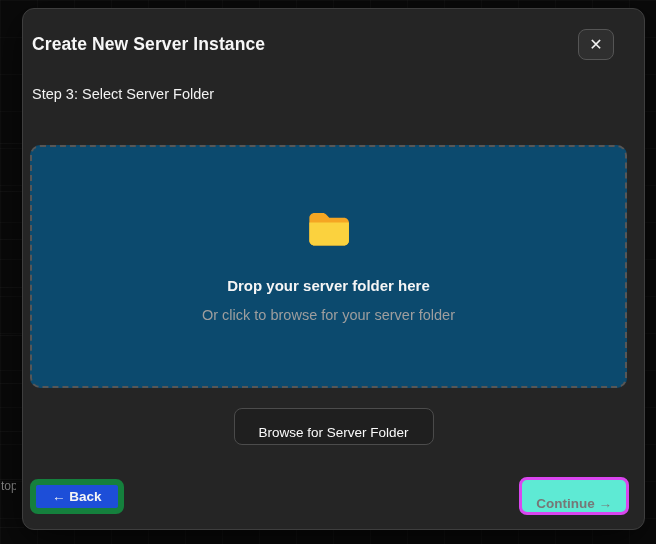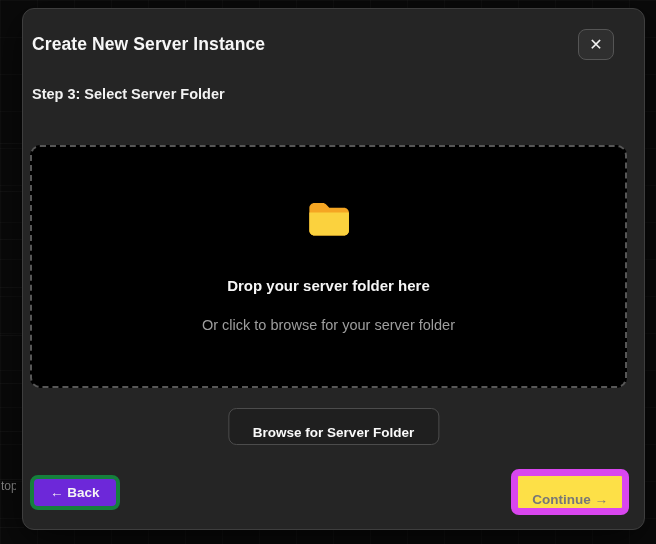--- a/index.html
+++ b/index.html
@@ -85,44 +85,43 @@
     text-align: center;
     cursor: pointer;
     box-sizing: border-box;
     user-select: none;
   }
 
   .step-heading {
     margin: 26px 9px 0 9px;
     color: #f2f2f2;
     font-size: 14.5px;
-    font-weight: bold;
+    font-weight: normal;
   }
   .step-subheading {
     margin: 9px 9px 0 9px;
     color: #9c9c9c;
     font-size: 13.5px;
   }
 
   .dropzone {
     position: absolute;
     left: 7px;
     right: 17px;
     top: 136px;
     height: 243px;
-    background: #000000;
+    background: #0c4a6e;
     border: 2px dashed #575757;
     border-radius: 10px;
     box-sizing: border-box;
     display: flex;
     flex-direction: column;
     align-items: center;
     justify-content: center;
     cursor: pointer;
-    gap: 10px;
   }
   .folder-icon {
     width: 46px;
     height: 44px;
     margin-top: -4px;
   }
   .dropzone-heading {
     margin-top: 26px;
     color: #f5f5f5;
     font-size: 15px;
@@ -141,21 +140,21 @@
     left: 50%;
     transform: translateX(-50%);
     height: 37px;
     padding: 16px 24px;
     background: #1f1f1f;
     border: 1px solid #4c4c4c;
     border-radius: 8px;
     color: #fafafa;
     font-family: inherit;
     font-size: 13.5px;
-    font-weight: bold;
+    font-weight: normal;
     cursor: pointer;
     white-space: nowrap;
   }
 
   .modal-footer {
     position: absolute;
     left: 7px;
     right: 15px;
     bottom: 14px;
     display: flex;
@@ -165,28 +164,28 @@
   .back-btn, .continue-btn {
     height: 35px;
     padding: 0 16px;
     border-radius: 8px;
     font-family: inherit;
     font-size: 13.5px;
     font-weight: bold;
     white-space: nowrap;
   }
   .back-btn {
-    background: #6d28d9;
-    border: 4px solid #15803d;
+    background: #1d4ed8;
+    border: 6px solid #15803d;
     color: #f5f5f5;
     cursor: pointer;
   }
   .continue-btn {
-    background: #fde047;
-    border: 7px solid #d946ef;
+    background: #5eead4;
+    border: 3px solid #d946ef;
     color: #777777;
     padding: 16px 14px;
     cursor: default;
   }
 </style>
 </head>
 <body>
 
 <div class="bg-grid"></div>
 <div class="bg-rows"></div>

